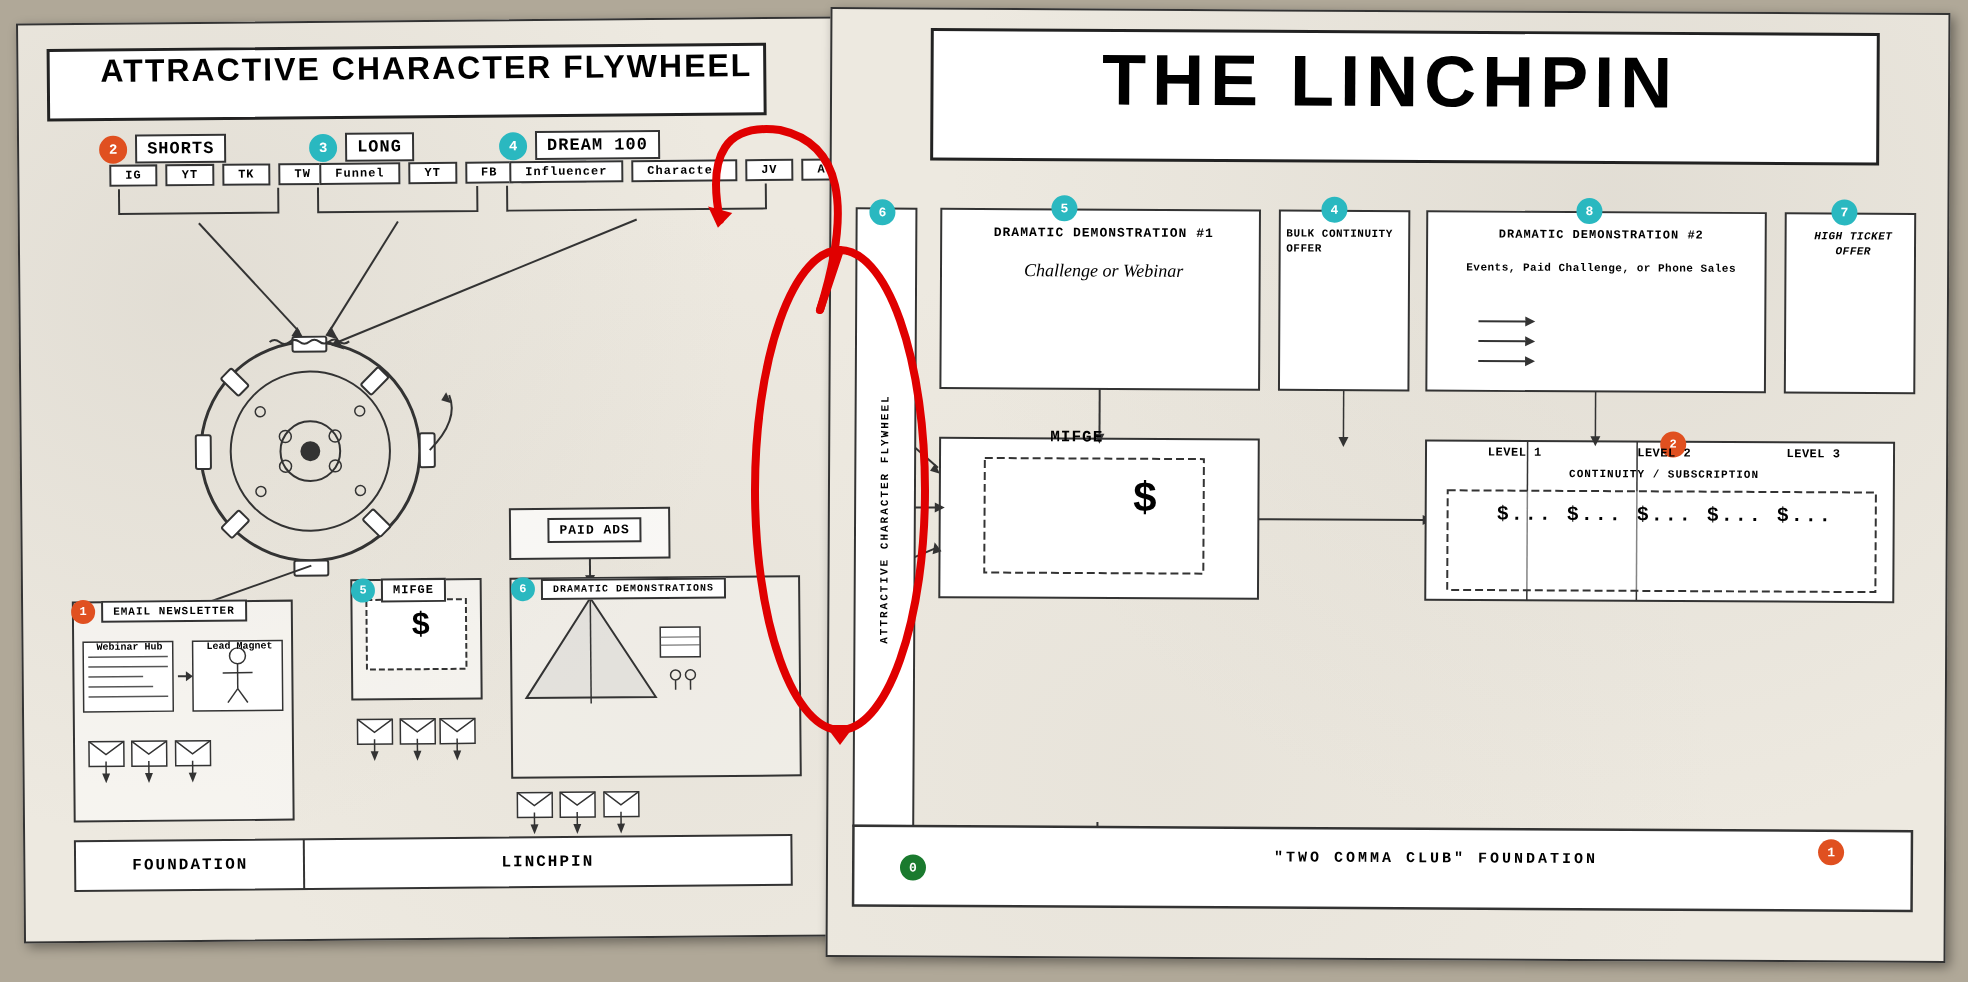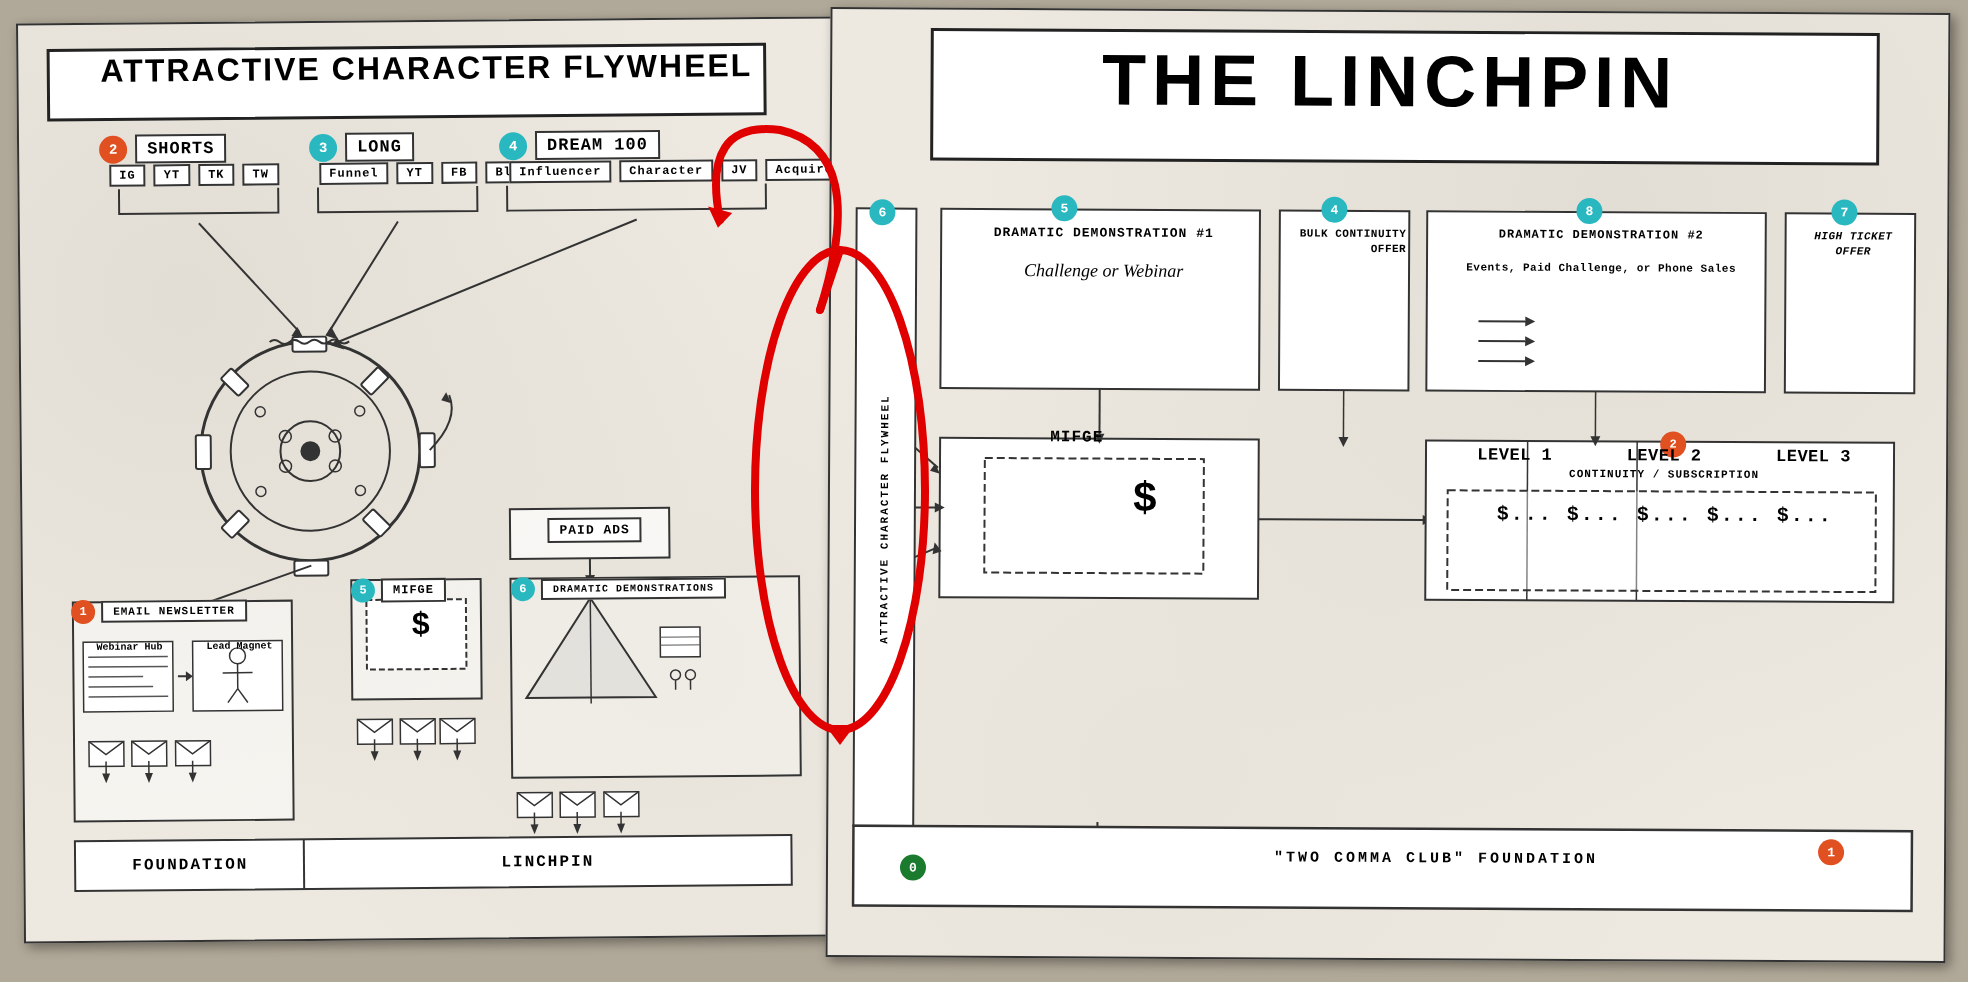--- a/index.html
+++ b/index.html
@@ -94,21 +94,21 @@
       font-size: 17px;
       font-weight: bold;
       letter-spacing: 1px;
       text-transform: uppercase;
       font-family: 'Courier New', monospace;
     }
 
     
     .tag-box {
       border: 2px solid #333;
-      padding: 2px 8px;
+      padding: 2px 14px;
       background: white;
       font-size: 12px;
       font-weight: bold;
       letter-spacing: 1px;
       display: inline-block;
       margin: 0 2px;
       font-family: 'Courier New', monospace;
     }
 
     
@@ -132,21 +132,21 @@
 
     .right-content {
       position: absolute;
       top: 0;
       left: 0;
       width: 100%;
       height: 100%;
     }
 
     .small-text {
-      font-size: 17px;
+      font-size: 12px;
       font-family: 'Courier New', monospace;
       font-weight: bold;
       text-transform: uppercase;
       letter-spacing: 0.5px;
     }
 
     .medium-text {
       font-size: 13px;
       font-family: 'Courier New', monospace;
       font-weight: bold;
@@ -473,21 +473,21 @@
       <div class="num-circle num-teal" style="position:relative; width:26px; height:26px; font-size:13px;">5</div>
     </div>
     <div style="position:absolute; top:215px; left:115px; text-align:center; width:315px;">
       <div class="medium-text">DRAMATIC DEMONSTRATION #1</div>
       <div class="italic-text" style="margin-top:20px; font-size:18px;">Challenge or Webinar</div>
     </div>
 
     <div style="position:absolute; top:185px; left:490px;">
       <div class="num-circle num-teal" style="position:relative; width:26px; height:26px; font-size:13px;">4</div>
     </div>
-    <div style="position:absolute; top:215px; left:455px; text-align:right; width:120px;">
+    <div style="position:absolute; top:215px; left:455px; text-align:left; width:120px;">
       <div class="small-text" style="font-size:11px; line-height:1.4;">BULK CONTINUITY OFFER</div>
     </div>
 
     <div style="position:absolute; top:418px; left:220px; text-align:center;">
       <div class="medium-text" style="font-size:16px;">MIFGE</div>
     </div>
 
     <div style="position:absolute; top:465px; left:175px; text-align:center; width:280px; font-size:42px; font-weight:bold;">$</div>
 
     <div style="position:absolute; top:418px; left:830px; text-align:center;">

